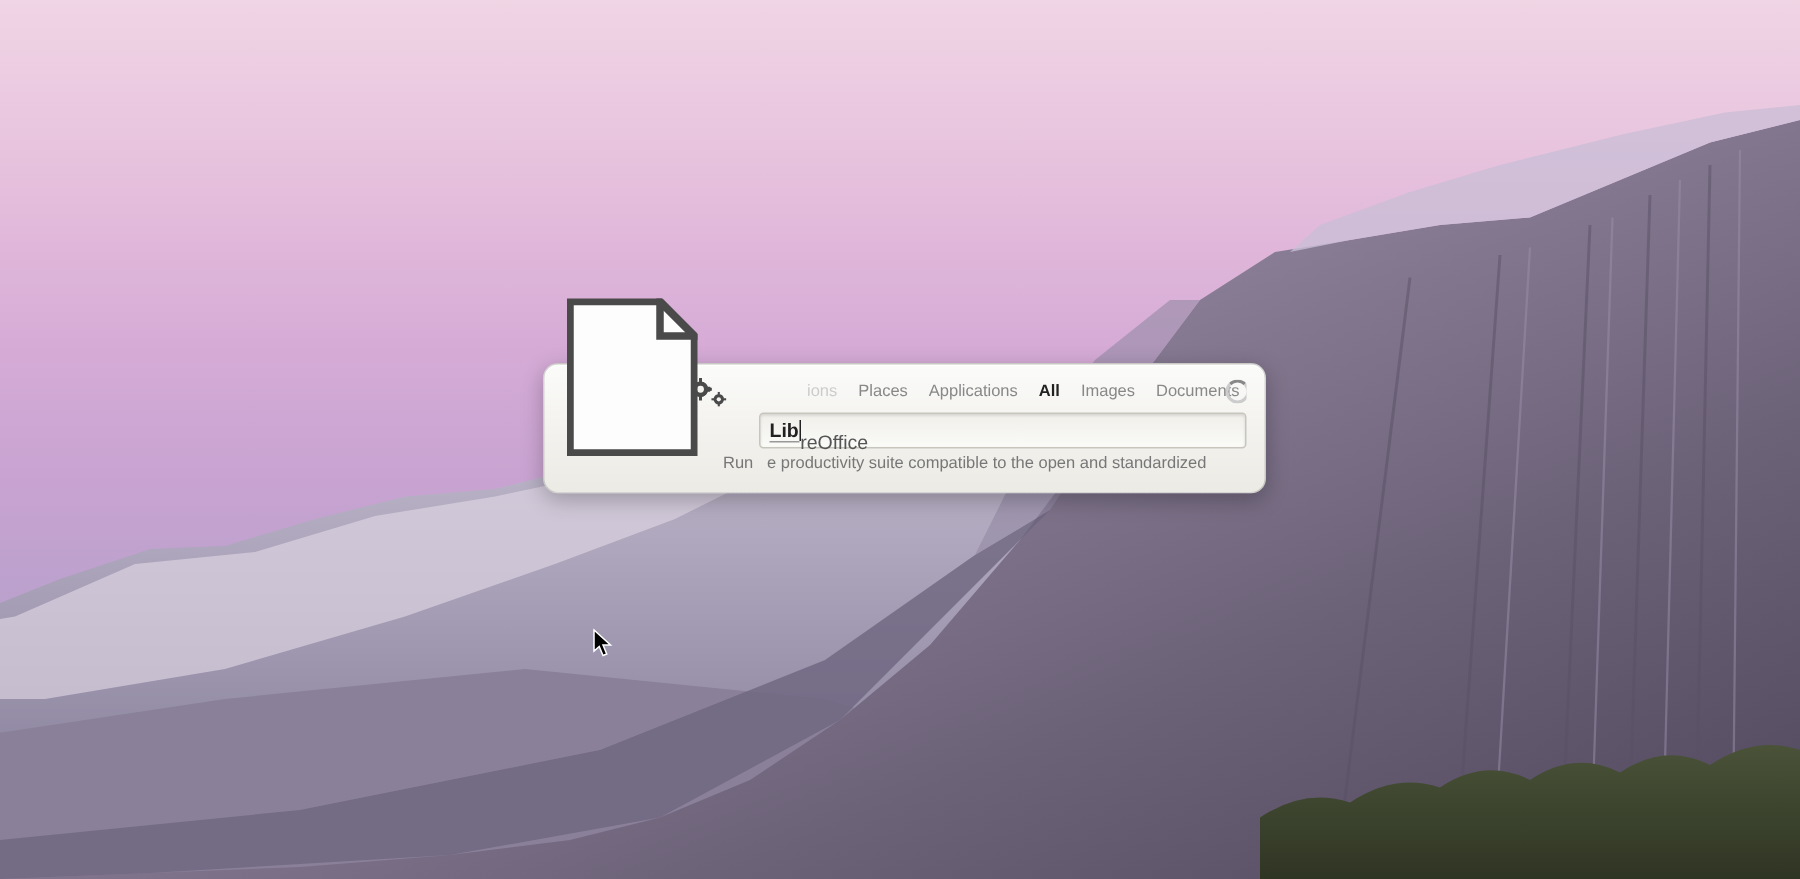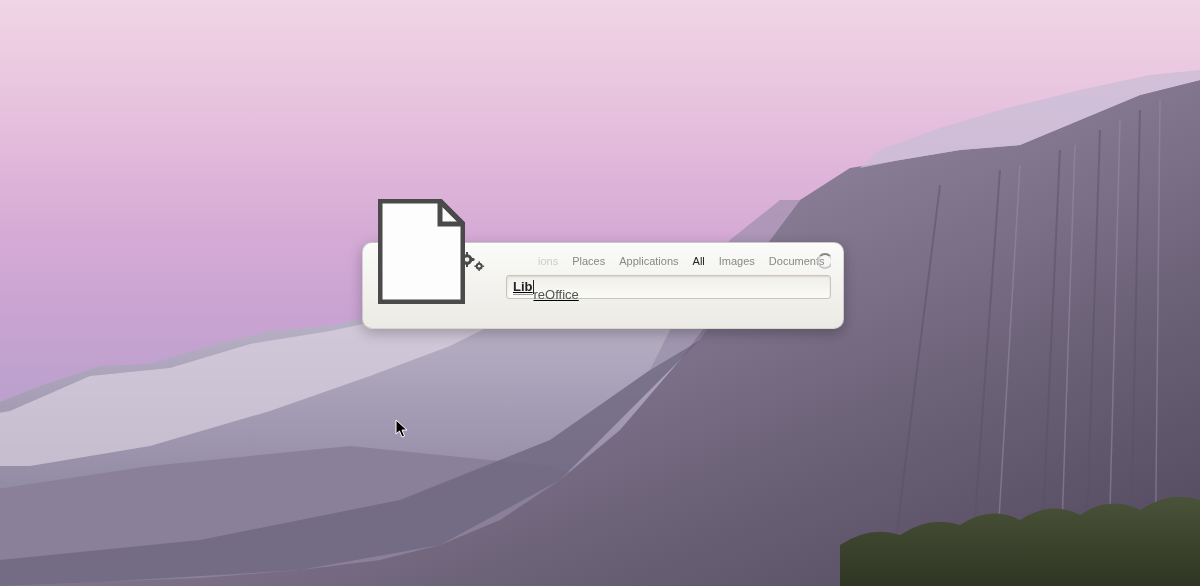--- a/index.html
+++ b/index.html
@@ -82,21 +82,21 @@
     white-space: nowrap;
     overflow: hidden;
     padding-left: 48px;
     position: relative;
   }
   .categories .cat {
     cursor: pointer;
   }
   .categories .cat.active {
     color: #222;
-    font-weight: normal;
+    font-weight: bold;
   }
   .categories .cat.cut {
     color: #bbb;
     mask-image: linear-gradient(to right, black 60%, transparent);
     -webkit-mask-image: linear-gradient(to right, black 60%, transparent);
   }
   .gears {
     position: absolute;
     left: 0;
     top: 0;
@@ -112,21 +112,20 @@
     border-top-color: #888;
     border-radius: 50%;
   }
 
   .search-row {
     margin-top: 4px;
     display: flex;
     align-items: flex-start;
     gap: 6px;
     padding-left: 48px;
-    text-decoration: underline;
   }
 
   .search-field {
     flex: 1;
     height: 22px;
     background: linear-gradient(to bottom, #f0efea, #fafaf7);
     border: 1px solid #c8c5bd;
     border-radius: 3px;
     box-shadow: inset 0 1px 2px rgba(0,0,0,0.12);
     display: flex;
@@ -303,20 +302,23 @@
     </div>
 
     <div class="search-row">
       <div class="search-field">
         <span class="typed">Lib</span>
           <span class="cursor"></span>
           <span class="completion">reOffice</span>
       </div>
     </div>
 
+    <div class="description">
+      <span>Run</span>&nbsp;&nbsp;&nbsp;<span>e productivity suite compatible to the open and standardized</span>
+    </div>
   </div>
 </div>
 
 <div class="app-icon">
   <svg class="doc-icon" viewBox="0 0 87 105">
     <polygon points="2,2 62,2 85,25 85,103 2,103" fill="#fdfdfd" stroke="#4a4a4a" stroke-width="5" stroke-linejoin="miter"></polygon>
     <polygon points="62,2 85,25 62,25" fill="none" stroke="#4a4a4a" stroke-width="5" stroke-linejoin="miter"></polygon>
   </svg>
 </div>
 

